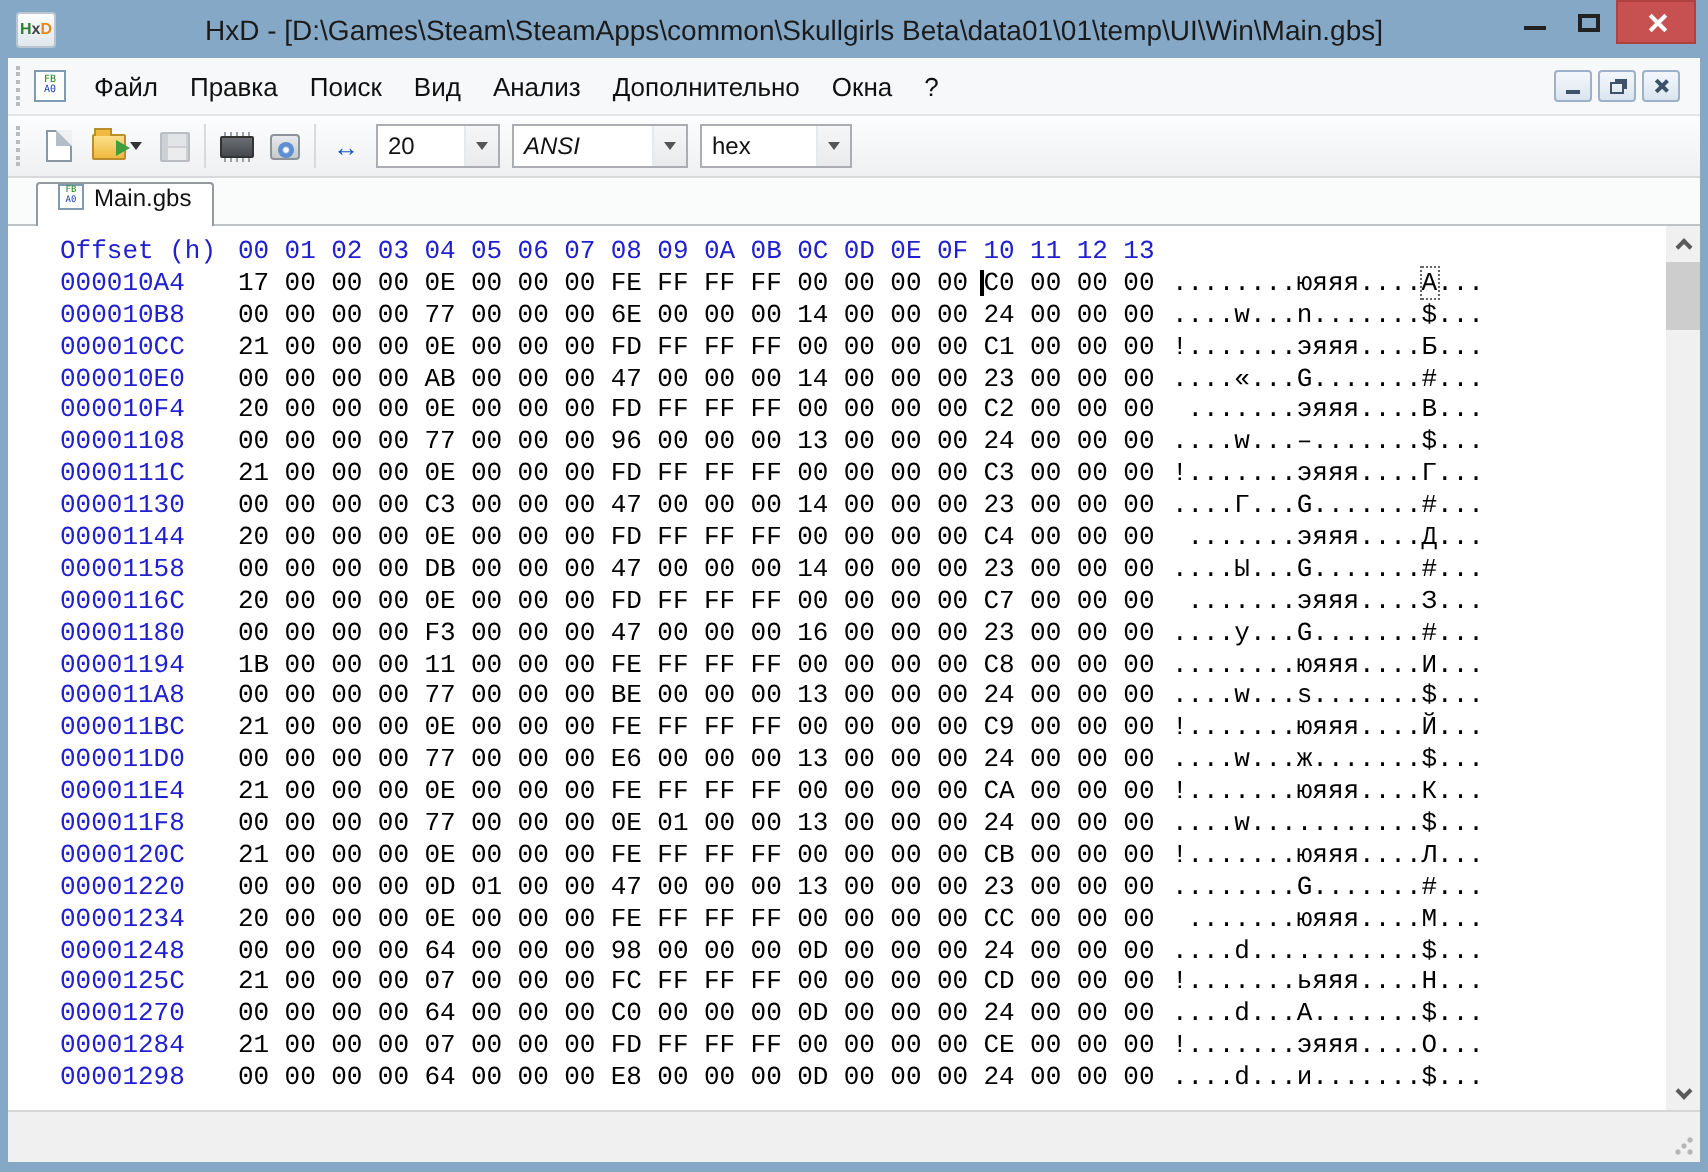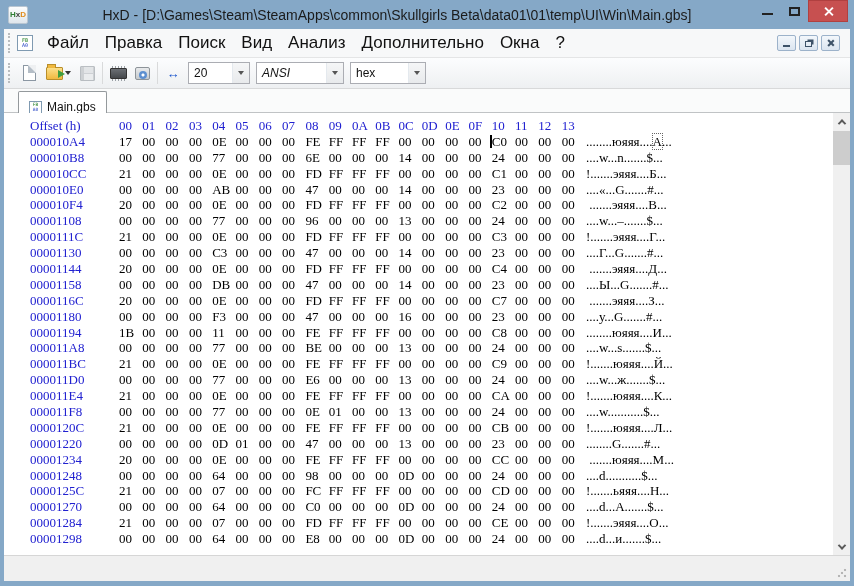--- a/index.html
+++ b/index.html
@@ -25,21 +25,21 @@
   .glyph-x::before { transform:rotate(45deg);} .glyph-x::after { transform:rotate(-45deg);}
 
   
   .client { flex:1; margin:0 4px 5px 4px; background:#fff; display:flex; flex-direction:column; overflow:hidden; }
 
   
   .menubar { height:29px; background:#f7f8f9; border-bottom:1px solid #e4e5e6; display:flex; align-items:center; position:relative; }
   .gripper { width:5px; height:20px; border-left:2px dotted #b9bcbe; margin:0 4px 0 4px; }
   .docicon { width:16px; height:16px; background:#fff; border:1px solid #7f9ab1; margin-right:6px; display:flex; flex-direction:column; align-items:center; justify-content:center; font-size:5px; line-height:5px; font-family:"DejaVu Sans Mono",monospace; }
   .docicon i { font-style:normal; } .docicon i:nth-child(1){color:#1a7a1a;} .docicon i:nth-child(2){color:#1a3ac0;}
-  .menu-item { font-size:17px; color:#111; padding:0 8px; height:22px; display:flex; align-items:center; }
+  .menu-item { font-size:13px; color:#111; padding:0 8px; height:22px; display:flex; align-items:center; }
   .mdicaption { position:absolute; right:10px; display:flex; gap:3px; }
   .mdibtn { width:19px; height:16px; background:linear-gradient(#f3f7fb,#dbe5f0); border:1px solid #9cb2ca; border-radius:2px; display:flex; align-items:center; justify-content:center; }
   .mdi-min { width:7px; height:2px; background:#3d5268; margin-top:5px; }
   .mdi-rest { width:7px; height:6px; border:1px solid #3d5268; box-shadow:2px -2px 0 -0.5px #3d5268; margin:1px 0 0 0; }
   .mdi-x { position:relative; width:8px; height:8px; }
   .mdi-x::before,.mdi-x::after { content:""; position:absolute; left:3px; top:0; width:1.6px; height:8px; background:#3d5268; }
   .mdi-x::before{ transform:rotate(45deg);} .mdi-x::after{ transform:rotate(-45deg);}
 
   
   .toolbar { height:31px; background:linear-gradient(#fcfdfe,#eef0f2); border-bottom:1px solid #d8d9da; display:flex; align-items:center; }
@@ -61,27 +61,27 @@
   .ic-disk::before { content:""; position:absolute; left:3px; top:3px; width:8px; height:8px; border-radius:50%; background:radial-gradient(circle at 50% 50%, #fff 0 1px, #5d8fd0 2px 4px); }
   .ic-bpr { color:#1a55cc; font-size:13px; font-weight:bold; line-height:1; }
   .combo { height:22px; background:#fff; border:1px solid #abadb3; display:flex; align-items:center; margin:0 3px; }
   .combo-value { flex:1; font-size:12px; padding-left:5px; color:#111; white-space:nowrap; }
   .combo-btn { width:17px; height:100%; border-left:1px solid #e4e9ee; background:linear-gradient(#f5f6f7,#e8eaec); display:flex; align-items:center; justify-content:center; }
   .combo-btn i { border-left:3.5px solid transparent; border-right:3.5px solid transparent; border-top:4px solid #555; }
   .w-bpr { width:62px; } .w-enc { width:88px;font-style:italic; } .w-base { width:76px; }
 
   
   .tabbar { height:24px; background:#fafbfb; border-bottom:1px solid #c0c3c5; position:relative; }
-  .tab { position:absolute; left:14px; top:2px; height:23px; background:#fff; border:1px solid #94999c; border-bottom:none; border-radius:2px 2px 0 0; display:flex; align-items:flex-end; gap:5px; padding:0 10px; font-size:12px; color:#111; }
+  .tab { position:absolute; left:14px; top:2px; height:23px; background:#fff; border:1px solid #94999c; border-bottom:none; border-radius:2px 2px 0 0; display:flex; align-items:flex-start; gap:5px; padding:0 10px; font-size:12px; color:#111; }
   .tabicon { width:13px; height:13px; background:#fff; border:1px solid #7f9ab1; display:flex; flex-direction:column; align-items:center; justify-content:center; font-size:4.5px; line-height:4.5px; font-family:"DejaVu Sans Mono",monospace; }
   .tabicon i { font-style:normal; } .tabicon i:nth-child(1){color:#1a7a1a;} .tabicon i:nth-child(2){color:#1a3ac0;}
 
   
   .hexarea { flex:1; position:relative; background:#fff; overflow:hidden;
-             font-family:Liberation Serif, serif; font-size:13px; }
+             font-family:Liberation Mono, monospace; font-size:13px; }
   .hexpane { padding:5px 0 0 26px; }
   .hexhdr, .hexrow { white-space:nowrap; height:15.9px; line-height:15.9px; }
   .off { display:inline-block; width:89px; color:#2020d0; }
   .hexhdr .bcell { color:#2020d0; }
   .bcell { display:inline-block; width:23.3px; position:relative; color:#000; }
   .caret::before { content:""; position:absolute; left:-2px; top:1px; width:2px; height:13px; background:#000; }
   .ttext { display:inline-block; margin-left:1px; white-space:pre; color:#000; }
   .char-cursor { outline:1px dotted #666; }
 
   

